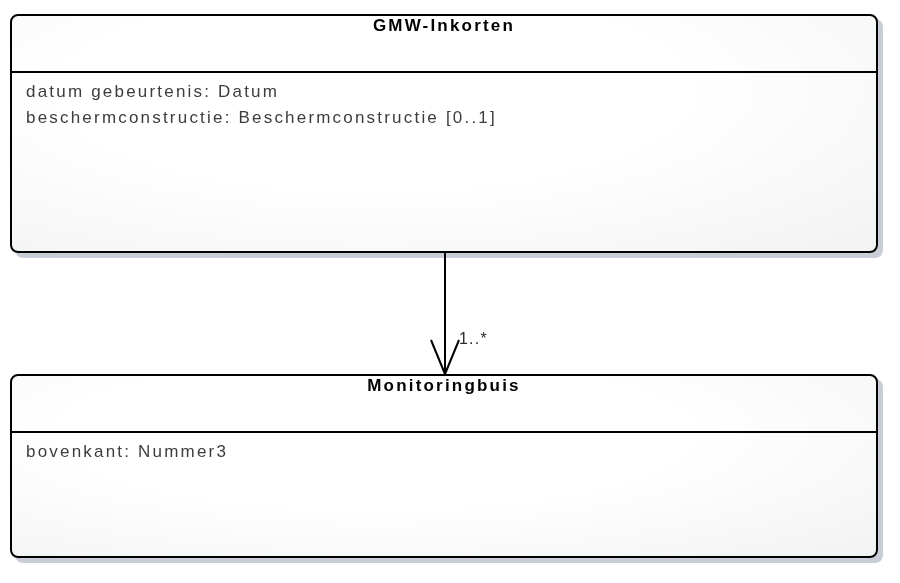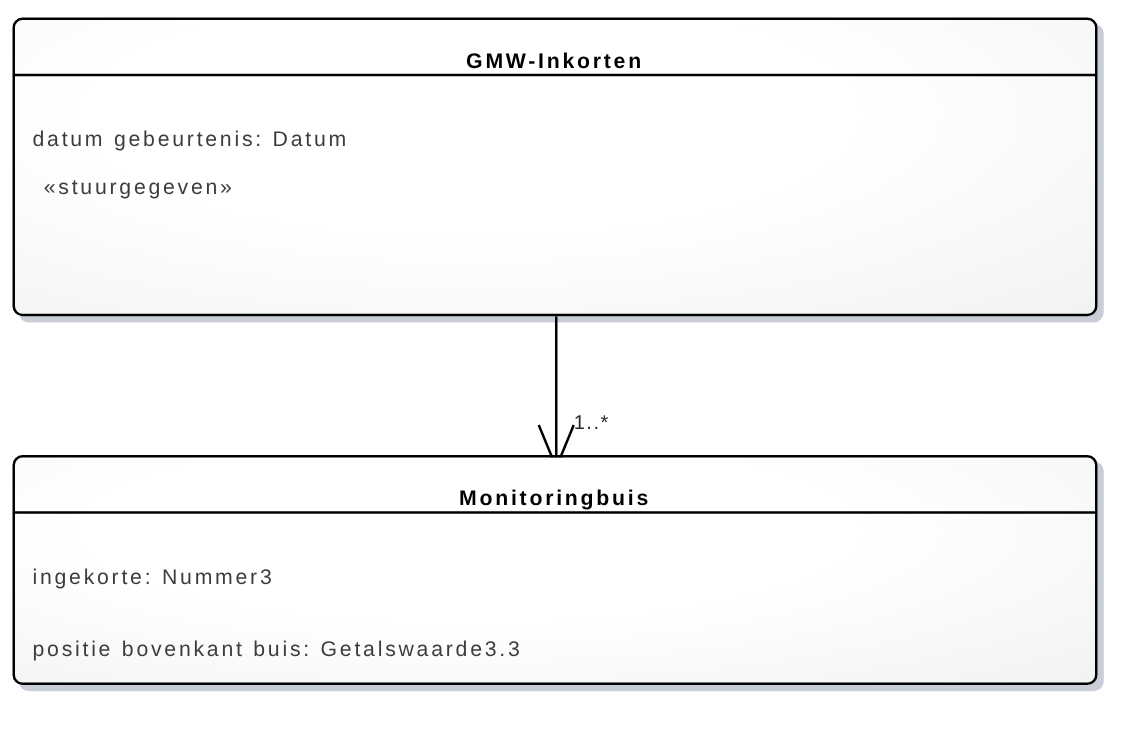--- a/index.html
+++ b/index.html
@@ -21,43 +21,43 @@
     box-sizing: border-box;
     border: 2px solid var(--box-border, #000);
     border-radius: 8px;
     background: radial-gradient(ellipse 130% 150% at 42% 32%,
                 var(--box-fill-light, #fff) 28%,
                 #ecedee 78%,
                 var(--box-fill-shade, #e2e3e7) 100%);
     box-shadow: 5px 5px 0 var(--shadow, #c9cdd8);
   }
   .box-gmw { top: 14px; height: 239px; }
-  .box-monitoringbuis { top: 364px; height: 184px; }
+  .box-monitoringbuis { top: 374px; height: 184px; }
   .class-header {
     box-sizing: border-box;
-    height: 45px;
+    height: 57px;
     border-bottom: 2px solid var(--box-border, #000);
     display: flex;
-    align-items: flex-end;
+    align-items: flex-start;
     justify-content: center;
   }
   .class-title {
     font-size: 17px;
     font-weight: bold;
     letter-spacing: 2.2px;
     color: var(--title-text, #000);
   }
   .class-attrs {
     padding: 6px 12px 0 14px;
     font-size: 17px;
     line-height: 26px;
     letter-spacing: 2.2px;
     color: var(--attribute-text, #3d3d3d);
   }
-  .attr-line { white-space: nowrap; margin-top: 32px; }
+  .attr-line { white-space: nowrap; }
   .stereotype-line {
     margin-top: 12px;
     padding-left: 9px;
     white-space: nowrap;
   }
   .connector-svg {
     position: absolute;
     left: 410px;
     top: 253px;
     width: 70px;
@@ -77,33 +77,32 @@
 <body>
 
 <div class="canvas">
 
   <div class="class-box box-gmw">
     <div class="class-header">
       <span class="class-title">GMW-Inkorten</span>
     </div>
     <div class="class-attrs">
       <div class="attr-line">datum gebeurtenis: Datum</div>
-      <div class="attr-line stereotype-line">«stuurgegeven»</div>
+      <div class="attr-line">beschermconstructie: Beschermconstructie [0..1]</div>
     </div>
   </div>
 
   <svg class="connector-svg" viewBox="0 0 70 125">
     <line x1="35" y1="0" x2="35" y2="121" stroke="#000000" stroke-width="2"></line>
     <polyline points="21,87 35,121 49,87" fill="none" stroke="#000000" stroke-width="2"></polyline>
   </svg>
   <span class="multiplicity-label">1..*</span>
 
   <div class="class-box box-monitoringbuis">
     <div class="class-header">
       <span class="class-title">Monitoringbuis</span>
     </div>
     <div class="class-attrs">
-      <div class="attr-line">ingekorte: Nummer3</div>
-      <div class="attr-line">positie bovenkant buis: Getalswaarde3.3</div>
+      <div class="attr-line">bovenkant: Nummer3</div>
     </div>
   </div>
 
 </div>
 
 </body></html>

